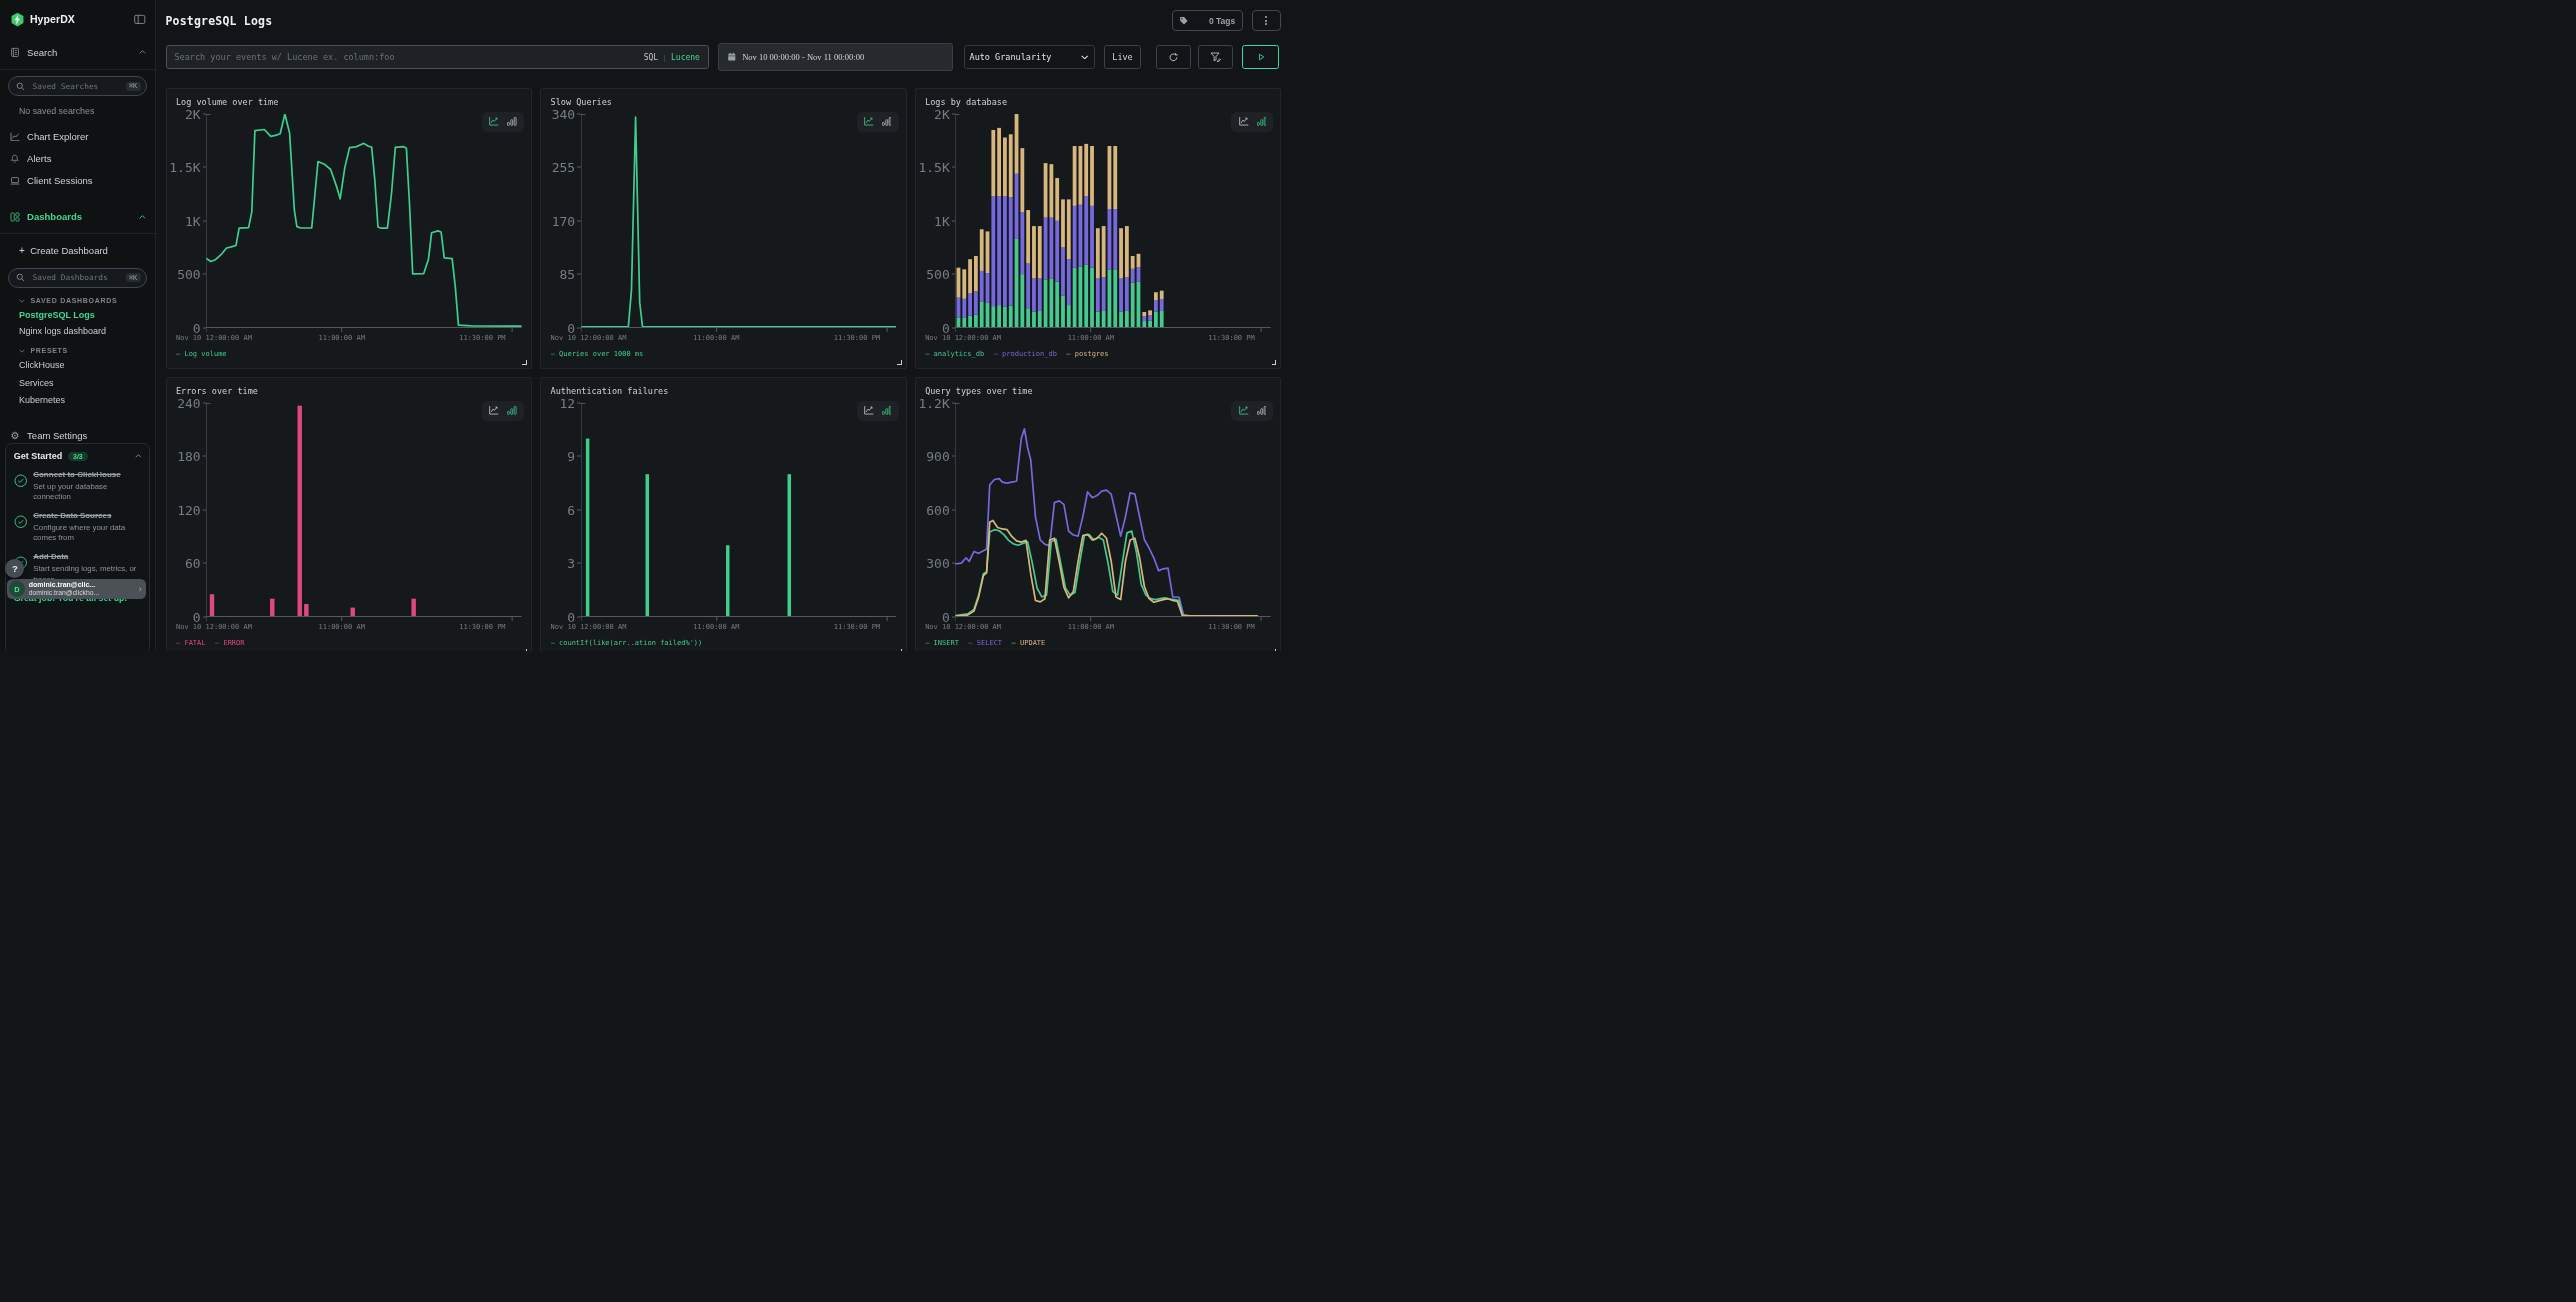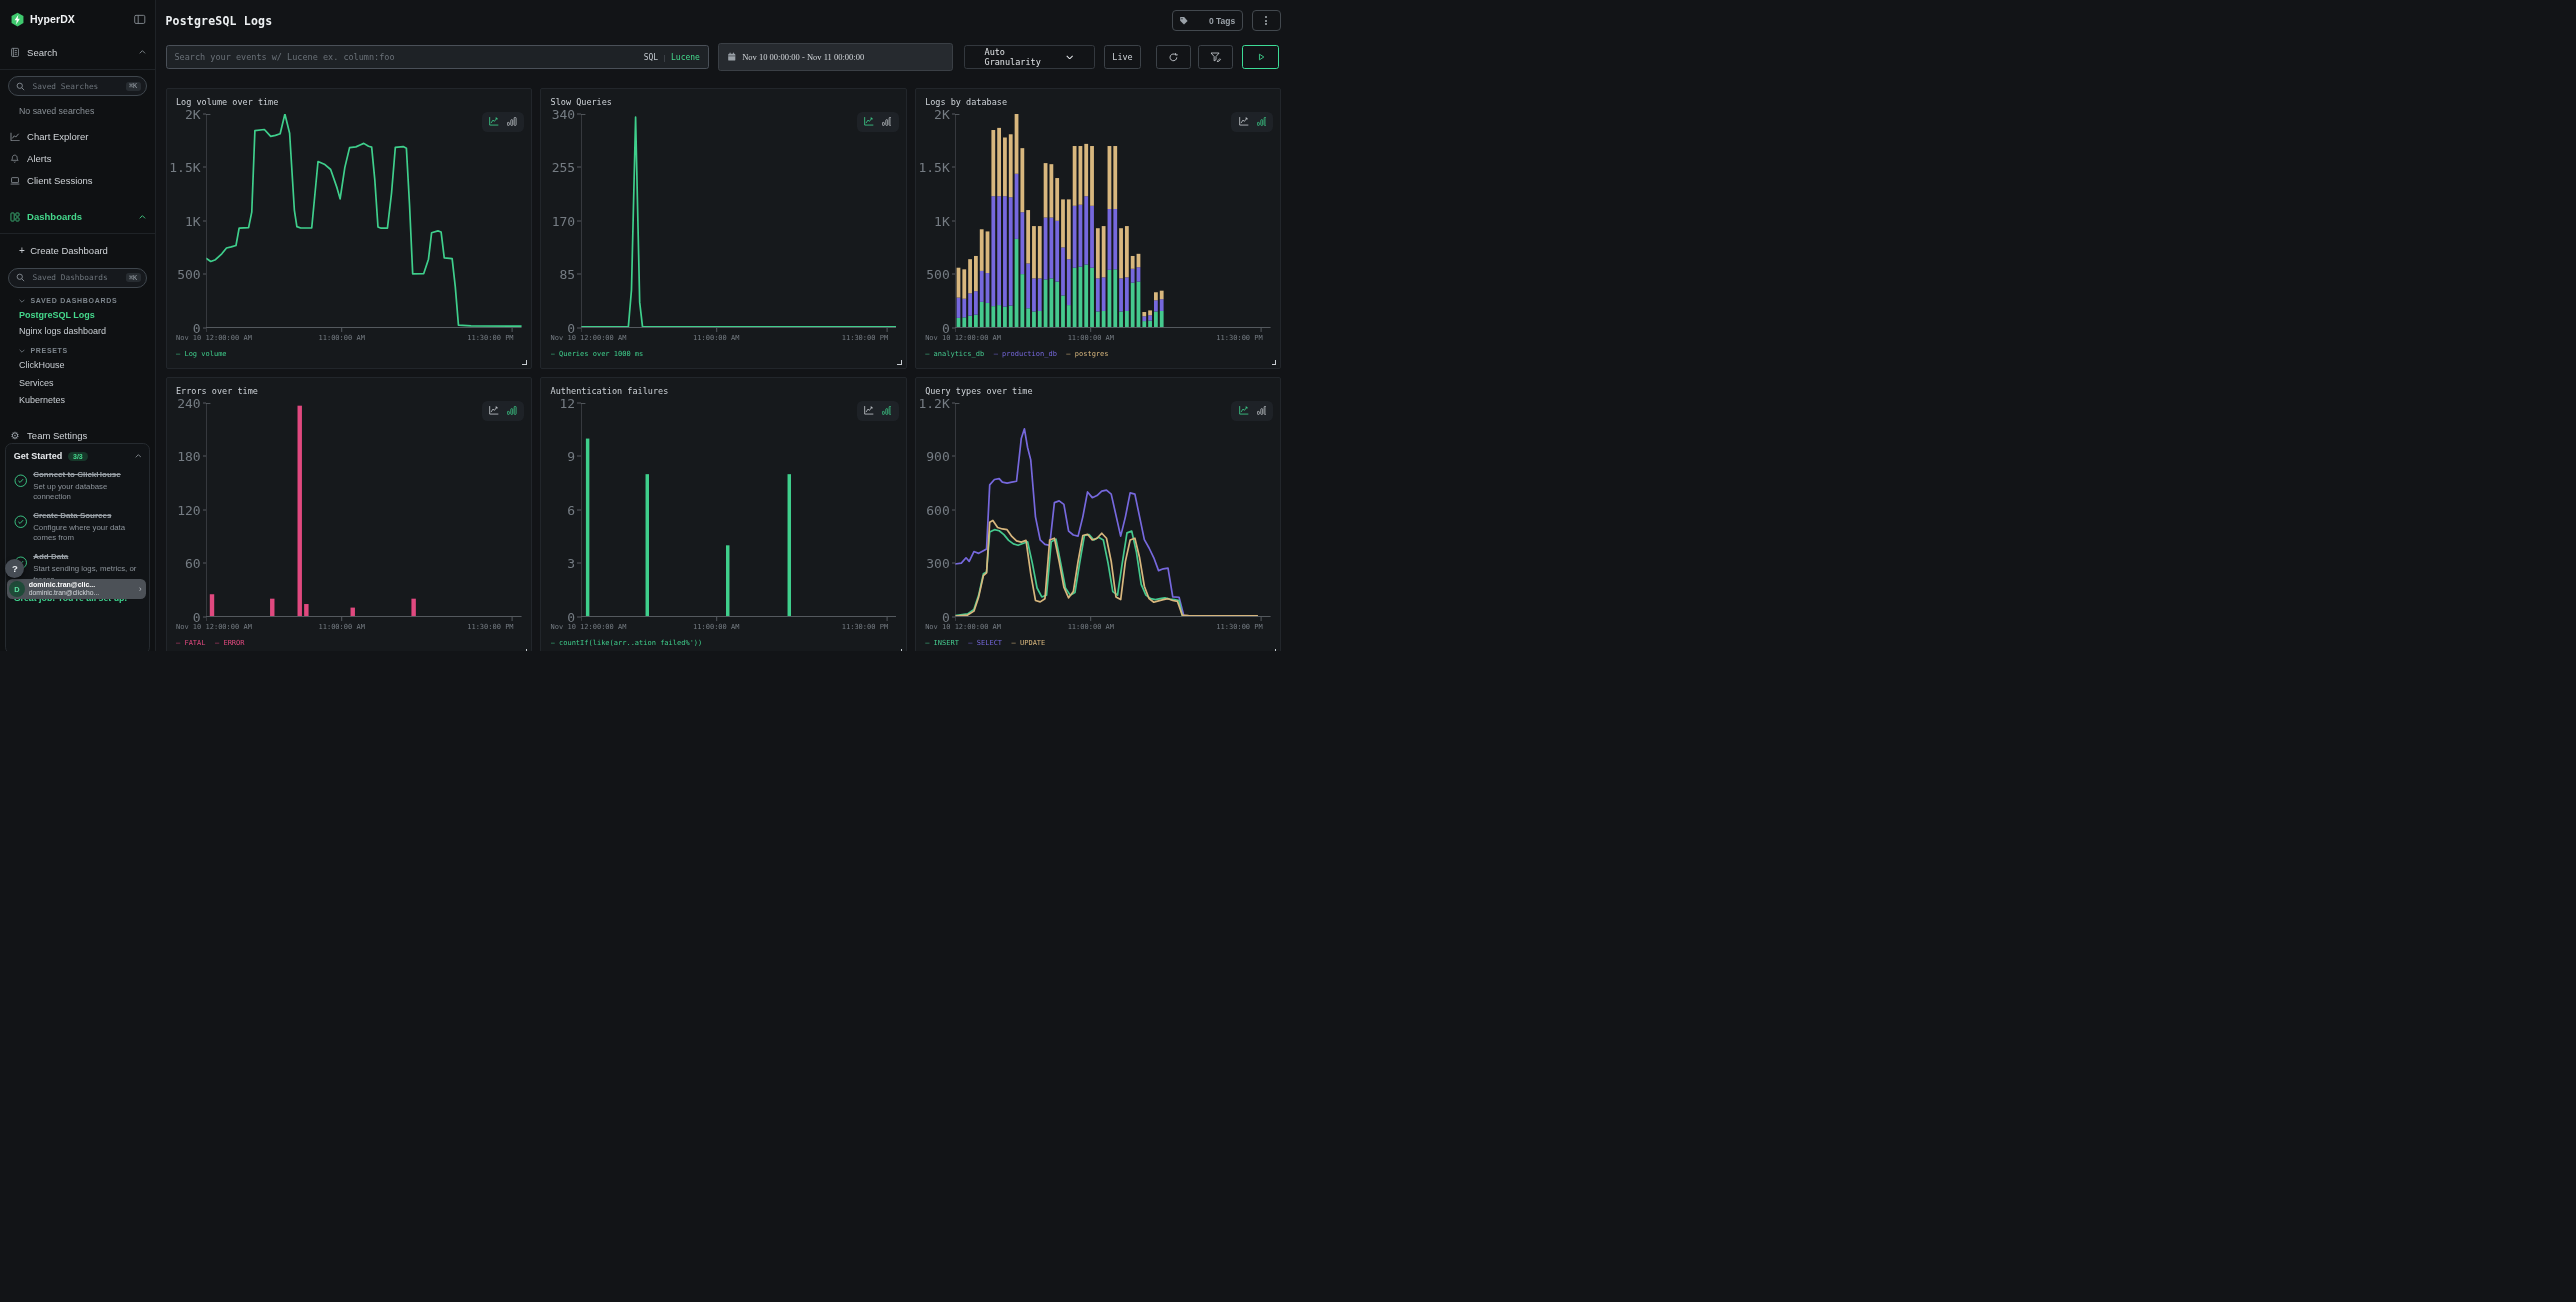--- a/index.html
+++ b/index.html
@@ -57,21 +57,21 @@
   .kebab-btn i { width:2px; height:2px; border-radius:50%; background:#aab0b6; }
 
   .toolbar { display:flex; align-items:center; margin:0 8.8px 0 9.5px; height:24px; }
   .searchbox { flex:1; height:24px; background:#1e2226; border:0.7px solid #4a5058; border-radius:2.7px; display:flex; align-items:center; padding:0 8px; gap:5.4px; }
   .searchbox input { flex:1; min-width:0; background:transparent; border:0; outline:none; font-family:"DejaVu Sans Mono", monospace; font-size:8.5px; color:#c9ced3; }
   .searchbox input::placeholder { color:#6a7178; }
   .lang-sql { color:#c2c8ce; font-size:8px; font-family:"DejaVu Sans Mono", monospace; cursor:pointer; }
   .lang-sep { color:#4a5056; font-size:8px; }
   .lang-lucene { color:#45d88c; font-size:8px; font-family:"DejaVu Sans Mono", monospace; cursor:pointer; }
   .datebox { width:235px; margin-left:8.8px; height:24px; background:#262a2f; border:0.7px solid #3a3f45; border-radius:2.7px; display:flex; align-items:center; gap:6px; padding:13px 8px; font-family:Liberation Serif, serif; font-size:8.5px; color:#d5d9dd; cursor:pointer; }
-  .granbox { width:131px; margin-left:10.8px; height:24px; border:0.7px solid #33383e; border-radius:2.7px; display:flex; align-items:center; justify-content:space-between; padding:0 20px; font-family:"DejaVu Sans Mono", monospace; font-size:8.5px; color:#e2e5e8; cursor:pointer; }
+  .granbox { width:131px; margin-left:10.8px; height:24px; border:0.7px solid #33383e; border-radius:2.7px; display:flex; align-items:center; justify-content:space-between; padding:0 5px; font-family:"DejaVu Sans Mono", monospace; font-size:8.5px; color:#e2e5e8; cursor:pointer; }
   .btn { height:24px; border:0.7px solid #3c4248; border-radius:2.7px; display:flex; align-items:center; justify-content:center; color:#cfd4d9; cursor:pointer; }
   .live-btn { width:37px; margin-left:9.5px; font-family:"DejaVu Sans Mono", monospace; font-size:8.5px; }
   .refresh-btn { width:35px; margin-left:15px; }
   .filter-btn { width:35px; margin-left:7.4px; }
   .play-btn { width:37px; margin-left:8.8px; border-color:#3ddc97; color:#3fd68f; }
 
   
   .charts { margin:19px 6.8px 0 9.5px; display:grid; grid-template-columns:repeat(3,1fr); gap:8px; grid-auto-rows:281px; }
   .panel { background:#16191c; border:0.7px solid #22262b; border-radius:2px; position:relative; padding:8px 9.5px 6.8px; display:flex; flex-direction:column; overflow:hidden; }
   .p-title { font-family:"DejaVu Sans Mono", monospace; font-size:8.5px; color:#ced3d8; }
@@ -80,21 +80,21 @@
   .vt.active { color:#3fd68f; }
   .plot-row { flex:1; display:flex; margin-top:6.8px; min-height:0; }
   .ylab { width:30px; position:relative; height:calc(100% - 4.7px); font-family:"DejaVu Sans Mono", monospace; font-size:13px; color:#757c83; }
   .ylab div { position:absolute; right:0; transform:translateY(-50%); display:flex; align-items:center; gap:2px; white-space:nowrap; }
   .ylab i { width:3.4px; height:0.7px; background:#565b60; }
   .plot { flex:1; position:relative; }
   .plotsvg { position:absolute; inset:0; width:100%; height:100%; }
   .xlab { margin-left:30px; position:relative; height:10px; margin-top:2px; font-family:"DejaVu Sans Mono", monospace; font-size:7px; color:#757c83; white-space:nowrap; }
   .xlab .xl { position:absolute; left:-30px; }
   .xlab .xc { position:absolute; left:43%; transform:translateX(-50%); }
-  .xlab .xr { position:absolute; right:8px; }
+  .xlab .xr { position:absolute; right:16px; }
   .legend { margin-top:6px; height:10.8px; display:flex; gap:9.5px; font-family:"DejaVu Sans Mono", monospace; font-size:7px; overflow:hidden; }
   .legend .leg { cursor:pointer; white-space:nowrap; }
   .resize-handle { position:absolute; right:4px; bottom:3.4px; width:4.7px; height:4.7px; border-right:1.4px solid #c8cdd2; border-bottom:1.4px solid #c8cdd2; cursor:nwse-resize; }
 </style>
 </head>
 <body>
 
 <aside class="sidebar">
   <div class="logo-row">
     <span>

